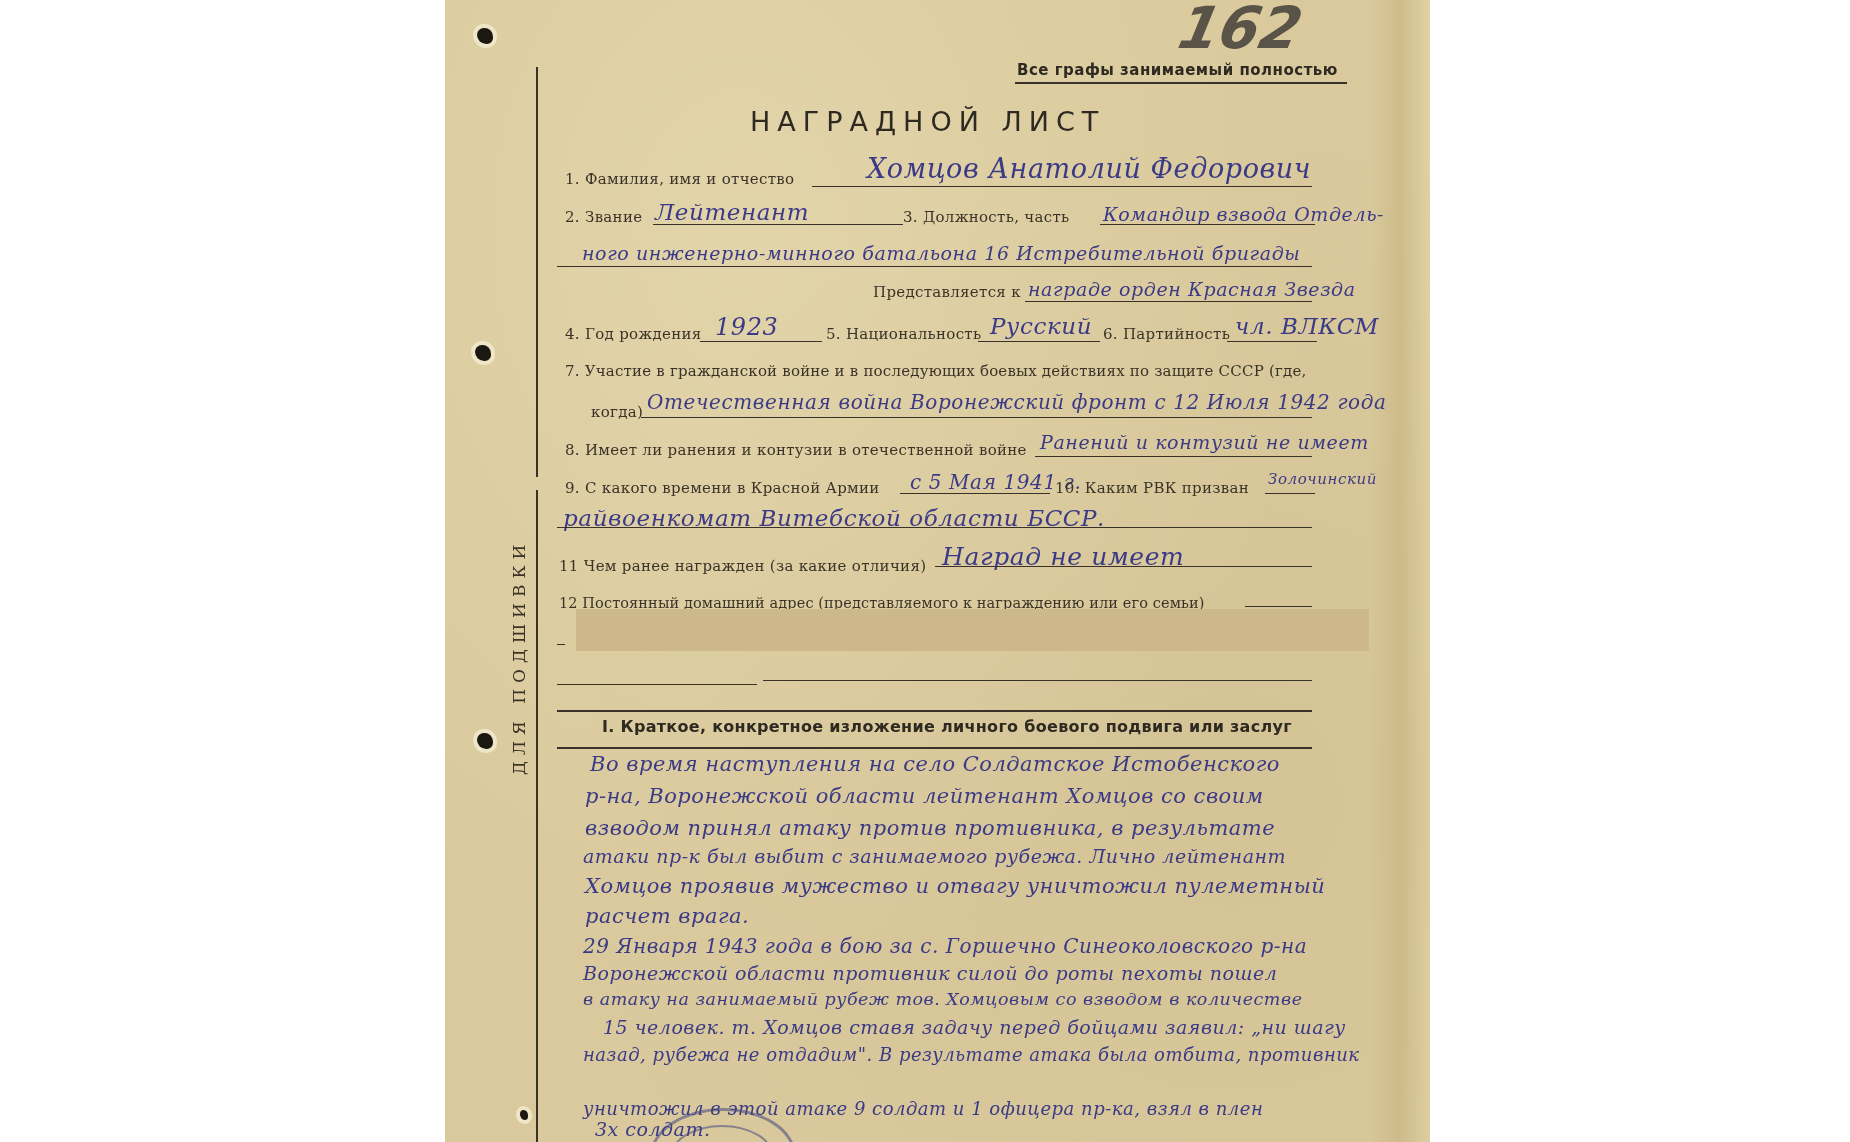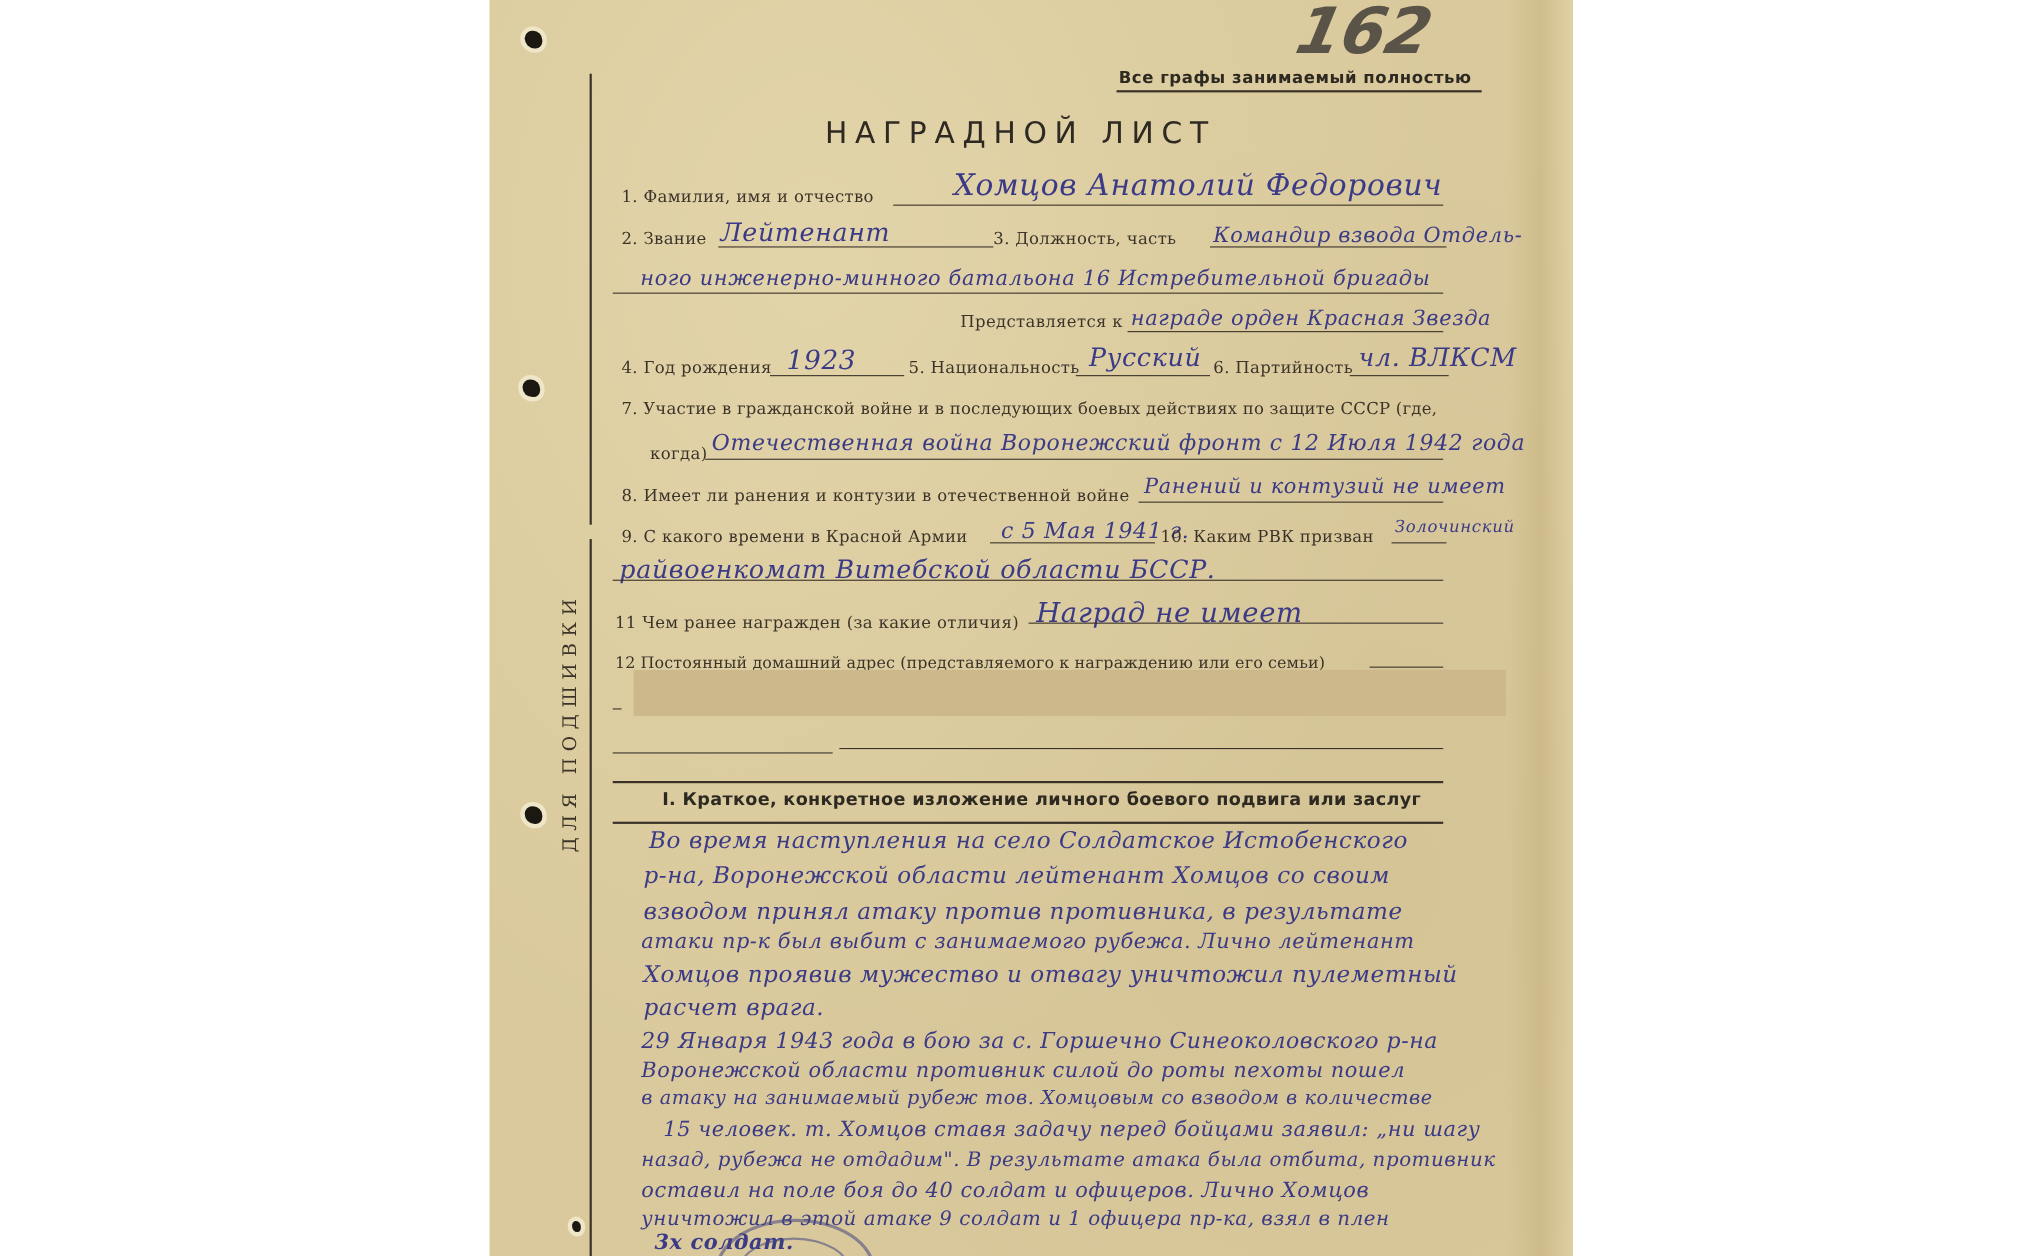--- a/index.html
+++ b/index.html
@@ -111,19 +111,18 @@
   <div class="narr" style="top:816px; left:140px;">взводом принял атаку против противника, в результате</div>
   <div class="narr" style="top:784px; left:140px;">р-на, Воронежской области лейтенант Хомцов со своим</div>
   <div class="narr" style="top:845px; left:138px; font-size:19px;">атаки пр-к был выбит с занимаемого рубежа. Лично лейтенант</div>
   <div class="narr" style="top:874px; left:140px;">Хомцов проявив мужество и отвагу уничтожил пулеметный</div>
   <div class="narr" style="top:904px; left:140px;">расчет врага.</div>
   <div class="narr" style="top:934px; left:138px; font-size:20px;">29 Января 1943 года в бою за с. Горшечно Синеоколовского р-на</div>
   <div class="narr" style="top:962px; left:138px; font-size:19px;">Воронежской области противник силой до роты пехоты пошел</div>
   <div class="narr" style="top:989px; left:138px; font-size:17.5px;">в атаку на занимаемый рубеж тов. Хомцовым со взводом в количестве</div>
   <div class="narr" style="top:1016px; left:138px; font-size:19px;margin-left:20px;">15 человек. т. Хомцов ставя задачу перед бойцами заявил: „ни шагу</div>
   <div class="narr" style="top:1044px; left:138px; font-size:18px;">назад, рубежа не отдадим". В результате атака была отбита, противник</div>
-  <div class="narr" style="top:1071px; left:138px; font-size:19px;">оставил на поле боя до 40 солдат и офицеров. Лично Хомцов</div>
   <div class="narr" style="top:1098px; left:138px; font-size:18px;">уничтожил в этой атаке 9 солдат и 1 офицера пр-ка, взял в плен</div>
-  <div class="narr" style="top:1118px; left:150px; font-size:19px;font-weight:bold;">3х солдат.</div>
+  <div class="narr" style="top:1118px; left:150px; font-size:19px;">3х солдат.</div>
 
   <div class="stamp" style="left:205px; top:1108px; width:140px; height:90px;"></div>
   <div class="stamp" style="left:225px; top:1125px; width:100px; height:60px; border-width:2px;"></div>
 </div>
 
 </body></html>

